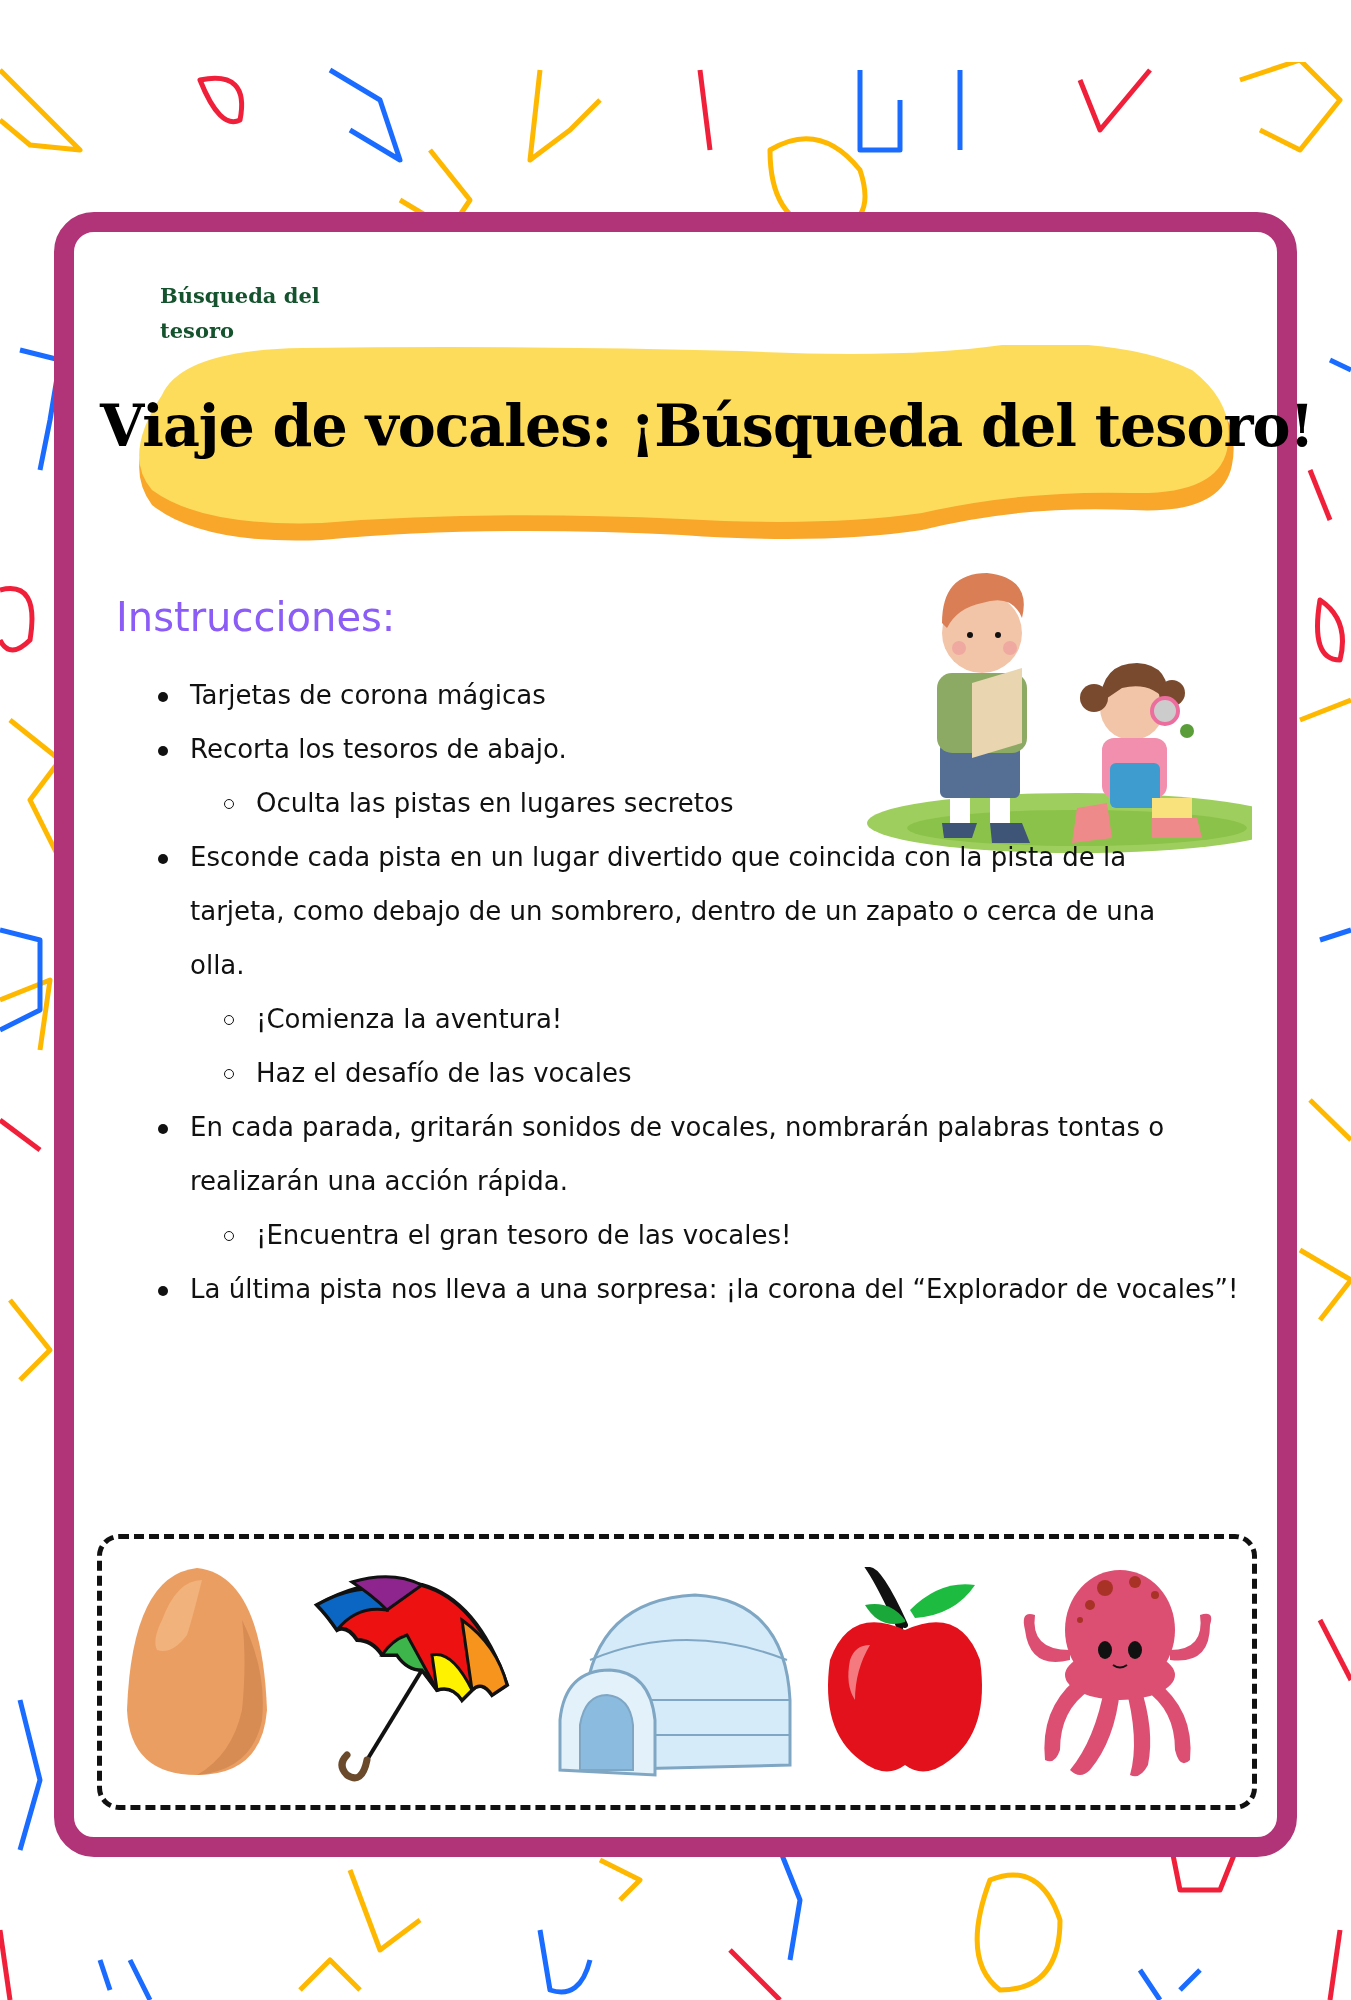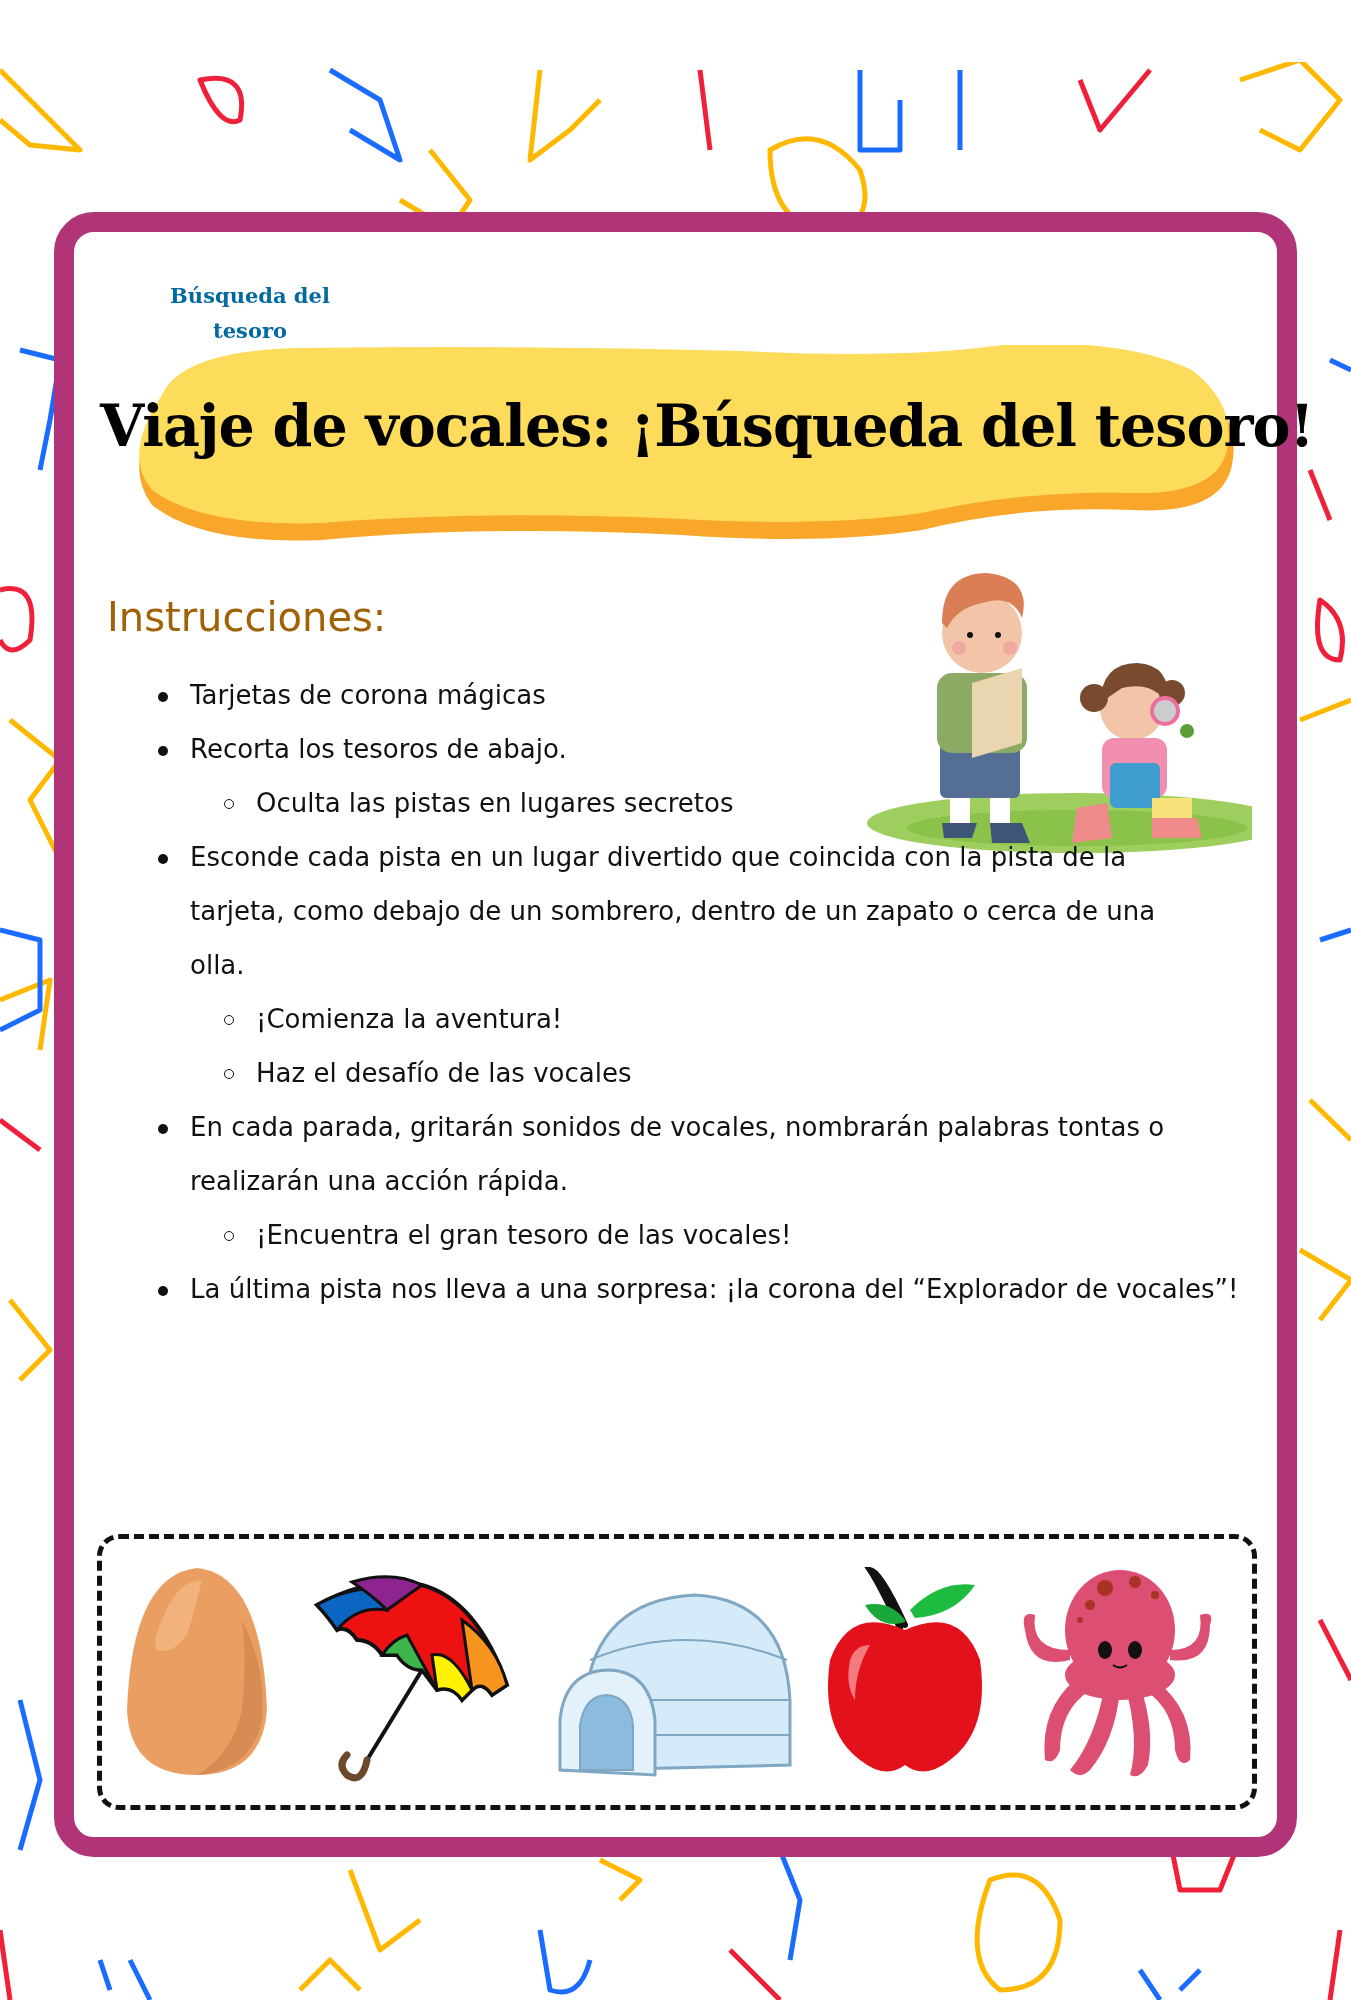--- a/index.html
+++ b/index.html
@@ -1,22 +1,22 @@
 <!DOCTYPE html>
 <html><head>
 <meta charset="utf-8">
 <style>
   html, body { margin:0; padding:0; }
   body { width:1351px; height:2000px; position:relative; background:#ffffff; overflow:hidden; font-family:"DejaVu Sans", sans-serif; }
   .bg-pattern { position:absolute; left:0; top:62px; width:1351px; height:1938px; }
   .frame { position:absolute; left:54px; top:212px; width:1243px; height:1645px; box-sizing:border-box; border:20px solid #B03477; border-radius:40px; background:#ffffff; }
-  .small-title { position:absolute; left:160px; top:278px; width:180px; text-align:center; font-family:"DejaVu Serif", serif; font-weight:bold; font-size:21px; line-height:35px; color:#0369a1; }
+  .small-title { position:absolute; left:160px; top:278px; width:180px; font-family:"DejaVu Serif", serif; font-weight:bold; font-size:21px; line-height:35px; color:#14532d; }
   .banner { position:absolute; left:122px; top:345px; width:1120px; height:200px; }
   .main-title { position:absolute; left:100px; top:392px; width:1150px; text-align:left; font-family:"DejaVu Serif", serif; font-weight:bold; font-size:57px; letter-spacing:-1px; color:#000; white-space:nowrap; }
-  .instr-heading { position:absolute; left:107px; top:594px; font-family:"DejaVu Sans", sans-serif; font-size:40px; color:#a16207; }
+  .instr-heading { position:absolute; left:116px; top:594px; font-family:"DejaVu Sans", sans-serif; font-size:40px; color:#8b5cf6; }
   .list { position:absolute; left:150px; top:668px; width:1100px; font-family:"DejaVu Sans", sans-serif; font-size:26px; color:#111; }
   .li { position:relative; padding-left:40px; line-height:54px; }
   .li.sub { padding-left:106px; }
   .bullet { position:absolute; left:8px; top:24px; width:10px; height:10px; border-radius:50%; background:#111; }
   .sub .bullet { left:74px; top:23px; width:8px; height:8px; background:transparent; border:1.5px solid #111; }
   .kids { position:absolute; left:862px; top:553px; width:390px; height:310px; }
   .cutbox { position:absolute; left:97px; top:1534px; width:1160px; height:276px; box-sizing:border-box; border:5px dashed #111; border-radius:22px; }
   .item { position:absolute; top:1560px; height:230px; }
 </style>
 </head>

